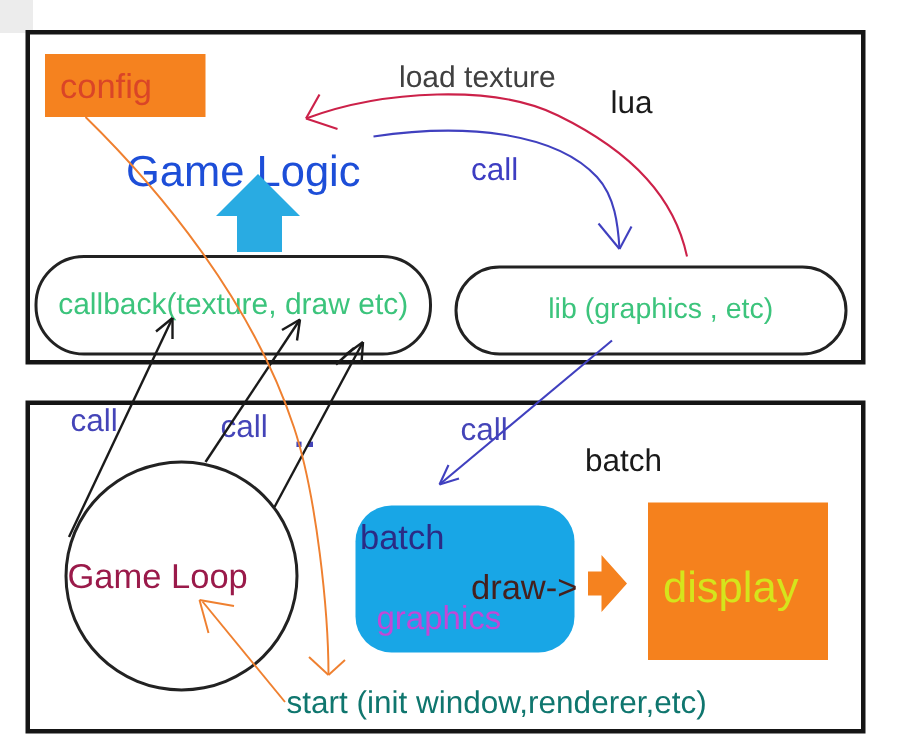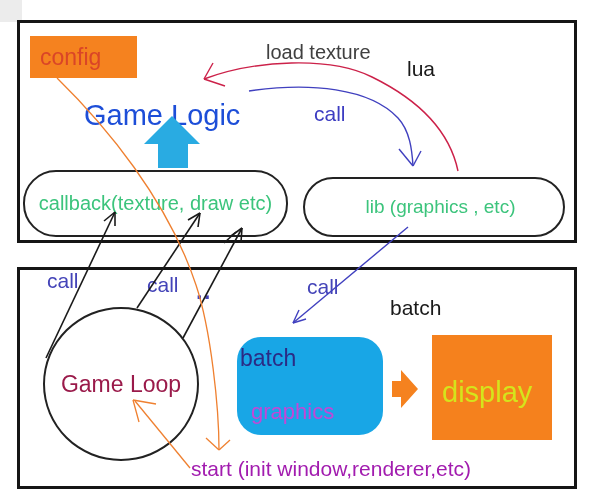--- a/index.html
+++ b/index.html
@@ -25,29 +25,29 @@
   #callback-box span{font-size:20px;color:#3cc47c;}
   #lib-box{left:303px;top:177px;width:262px;height:60px;border-radius:30px;}
   #lib-box span{font-size:19px;color:#3cc47c;margin-left:13px;}
   .call-blue{font-size:21px;color:#4444b8;}
   #call-left-label{left:47px;top:270px;}
   #call-mid-label{left:147px;top:274px;}
   #dots-label{left:196px;top:278px;font-size:24px;font-weight:bold;color:#4444b8;letter-spacing:1px;}
   #call-right-label{left:307px;top:276px;}
   #core-label{left:390px;top:297px;font-size:21px;color:#1a1a1a;}
   #game-loop-circle{left:43px;top:307px;width:156px;height:154px;border:2px solid #222;
-    border-radius:50%;box-sizing:border-box;display:flex;align-items:center;justify-content:center;}
+    border-radius:50%;box-sizing:border-box;display:flex;align-items:center;justify-content:flex-start;}
   #game-loop-circle span{font-size:23px;color:#9a1a4a;}
   #batch-box{left:237px;top:337px;width:146px;height:98px;background:#18a6e6;border-radius:24px;}
   #batch-label{left:240px;top:346px;font-size:23px;color:#2b2b85;}
   #draw-label{left:314px;top:379px;font-size:23px;color:#45201d;}
   #renderer-label{left:251px;top:400px;font-size:22px;color:#c347d7;}
   #display-box{left:432px;top:335px;width:120px;height:105px;background:#f5811d;}
   #display-label{left:442px;top:377px;font-size:29px;color:#d5e41c;}
-  #start-label{left:191px;top:458px;font-size:21px;color:#a21caf;}
+  #start-label{left:191px;top:458px;font-size:21px;color:#0f766e;}
   #arrow-layer{position:absolute;left:0;top:0;width:600px;height:500px;pointer-events:none;}
 </style>
 </head>
 <body>
 
 <div id="canvas">
 
   <div class="abs" id="corner-patch"></div>
 
   <div class="panel" id="top-panel"></div>
@@ -73,20 +73,21 @@
   <div class="abs" id="dots-label">..</div>
   <div class="abs call-blue" id="call-right-label">call</div>
   <div class="abs" id="core-label">batch</div>
 
   <div class="abs" id="game-loop-circle">
     <span>Game Loop</span>
   </div>
 
   <div class="abs" id="batch-box"></div>
   <div class="abs" id="batch-label">batch</div>
+  <div class="abs" id="draw-label">draw-&gt;</div>
   <div class="abs" id="renderer-label">graphics</div>
 
   <div class="abs" id="display-box"></div>
   <div class="abs" id="display-label">display</div>
 
   <div class="abs" id="start-label">start (init window,renderer,etc)</div>
 
   <svg id="arrow-layer" viewBox="0 0 600 500" xmlns="http://www.w3.org/2000/svg">
 
     <polygon points="172,116 200,144 188,144 188,168 158,168 158,144 144,144" fill="#29abe2"></polygon>

